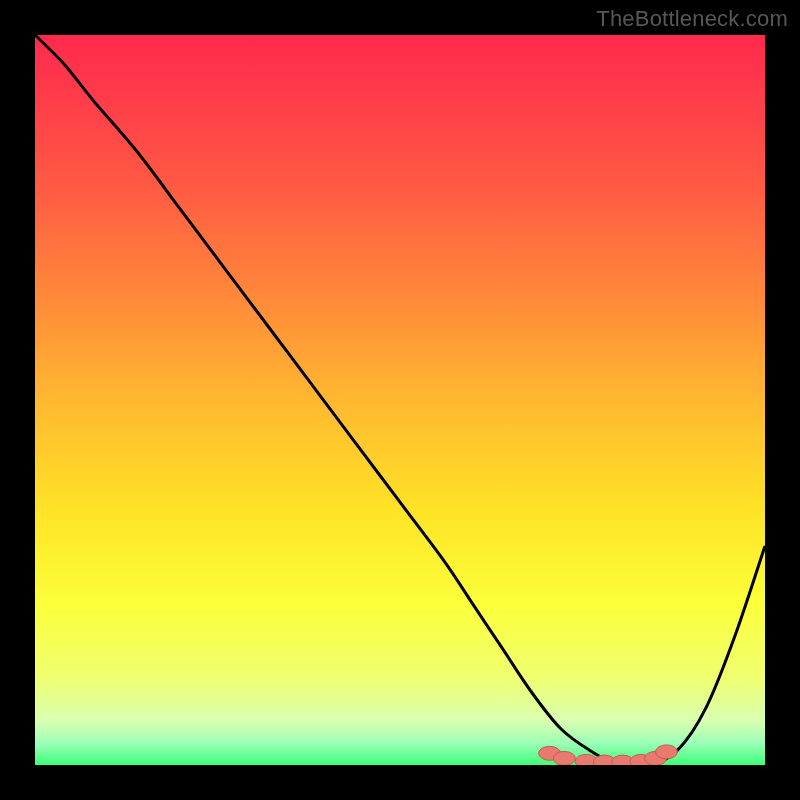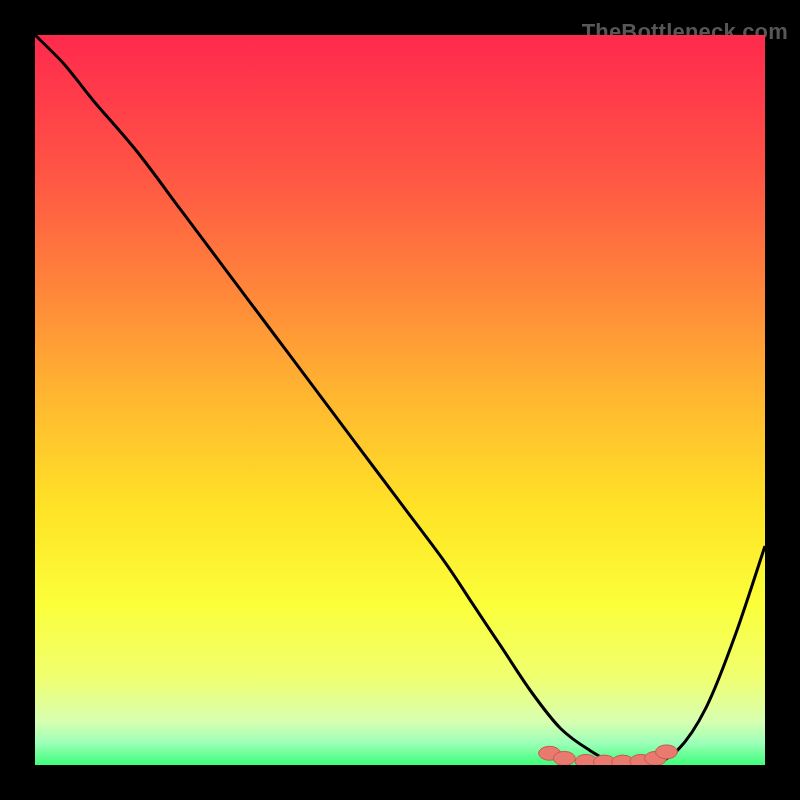--- a/index.html
+++ b/index.html
@@ -37,25 +37,25 @@
     );
   }
   .curve {
     position: absolute;
     left: 0; top: 0;
     width: 730px; height: 730px;
     pointer-events: none;
   }
   .watermark {
     position: absolute;
-    top: 19px;
+    top: 6px;
     right: 12px;
     font-family: Arial, Helvetica, sans-serif;
     font-size: 22px;
-    font-weight: bold;
+    font-weight: normal;
     color: #575757;
     letter-spacing: 0.2px;
   }
 </style>
 </head>
 <body>
 
 <div class="frame">
   <div class="watermark">TheBottleneck.com</div>
 

